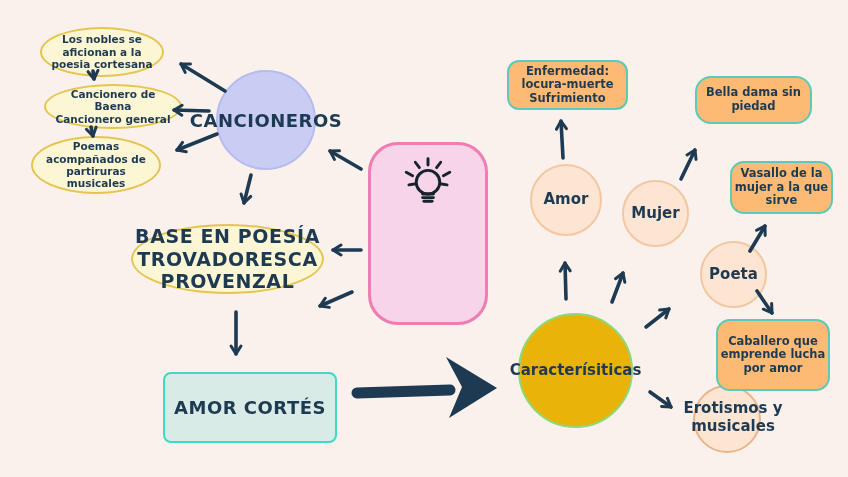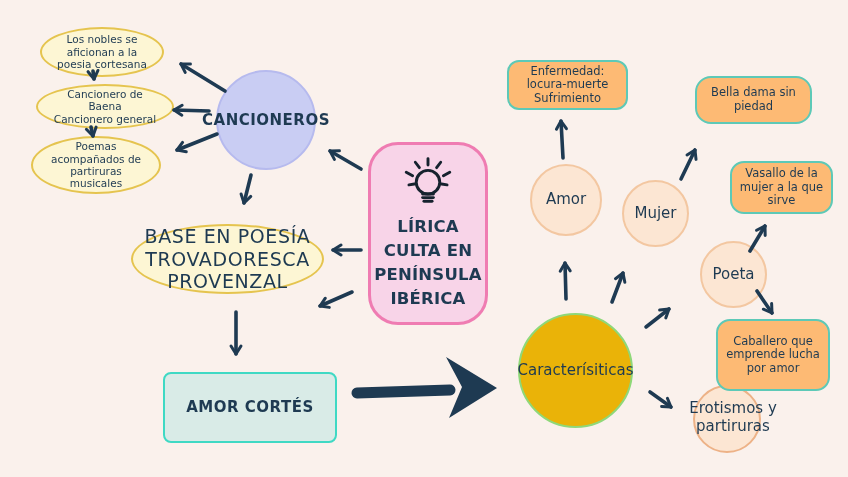--- a/index.html
+++ b/index.html
@@ -6,40 +6,40 @@
   body{
     width:848px;height:477px;position:relative;overflow:hidden;
     background:#faf1ec;
     font-family:"DejaVu Sans",sans-serif;
     color:#1e3a52;
   }
   .node{
     position:absolute;display:flex;align-items:center;justify-content:center;
     text-align:center;box-sizing:border-box;z-index:2;
   }
-  .t{white-space:pre-line;line-height:1.18;font-weight:400;}
+  .t{white-space:pre-line;line-height:1.18;font-weight:700;}
   .nw{white-space:nowrap;}
   .ellipse{border-radius:50%;background:#fdf6d4;border:2px solid #e5c44f;}
   .circle{border-radius:50%;}
   .lavender{background:#c9cdf3;border:2px solid #b6baee;}
   .greenc{background:#eab308;border:2.5px solid #8fd878;}
   .peach{background:#fce6d3;border:2px solid #f3c7a1;}
   .tealbox{background:#fdba74;border:2px solid #5dc9b7;border-radius:14px;}
   .mintbox{background:#d9ebe7;border:2.5px solid #3fd9c4;border-radius:8px;}
   .pinkbox{
     background:#f8d4e8;border:3px solid #ef7cb2;border-radius:30px;
     flex-direction:column;justify-content:flex-start;padding-top:10px;
   }
   .s10{font-size:10.5px;}
   .s11{font-size:11.5px;}
   .s13{font-size:19px;letter-spacing:0.6px;}
   .s14{font-size:14.5px;letter-spacing:1px;}
   .s15{font-size:15px;}
   .title{font-size:16.5px;font-weight:700;line-height:1.45;letter-spacing:0.2px;margin-top:2px;}
-  .head{font-weight:700;font-size:15px;letter-spacing:0.5px;}
+  .head{font-weight:700;font-size:18px;letter-spacing:0.5px;}
   #arrows{position:absolute;left:0;top:0;z-index:3;pointer-events:none;}
   #erot-label{z-index:4;font-weight:600;}
 </style>
 </head>
 <body>
 
 <svg id="arrows" width="848" height="477">
   <defs>
     <marker id="ah" markerUnits="userSpaceOnUse" markerWidth="18" markerHeight="18" refX="11" refY="8" orient="auto">
       <path d="M3,3 L11,8 L3,13" fill="none" stroke="#1e3a52" stroke-width="3" stroke-linecap="round" stroke-linejoin="round"></path>
@@ -69,21 +69,21 @@
     <path d="M357,393 L450,390" stroke="#1e3a52" stroke-width="11" stroke-linecap="round" fill="none"></path>
     <path d="M446,357 L497,388 L449,418 L462,387 Z" fill="#1e3a52"></path>
   </g>
 </svg>
 
 <div class="node ellipse" style="left:40px;top:27px;width:124px;height:50px;">
   <span class="t s10">Los nobles se
 aficionan a la
 poesia cortesana</span>
 </div>
-<div class="node ellipse" style="left:36px;top:84px;width:138px;height:45px;">
+<div class="node ellipse" style="left:44px;top:84px;width:138px;height:45px;">
   <span class="t s10">Cancionero de
 Baena
 Cancionero general</span>
 </div>
 <div class="node ellipse" style="left:31px;top:136px;width:130px;height:58px;">
   <span class="t s10">Poemas
 acompañados de
 partiruras
 musicales</span>
 </div>
@@ -101,24 +101,20 @@
       <path d="M27.5,51 L36.5,51"></path>
       <path d="M32,4 L32,11"></path>
       <path d="M18,8 L22.5,14"></path>
       <path d="M46,8 L41.5,14"></path>
       <path d="M8,19 L15,23"></path>
       <path d="M56,19 L49,23"></path>
       <path d="M11,33 L17,32"></path>
       <path d="M53,33 L47,32"></path>
     </g>
   </svg>
-  <span class="t title">LÍRICA
-CULTA EN
-PENÍNSULA
-IBÉRICA</span>
 </div>
 
 <div class="node ellipse" style="left:131px;top:224px;width:193px;height:70px;">
   <span class="t s13">BASE EN POESÍA
 TROVADORESCA
 PROVENZAL</span>
 </div>
 
 <div class="node mintbox" style="left:163px;top:372px;width:174px;height:71px;">
   <span class="t s14 head">AMOR CORTÉS</span>
@@ -133,21 +129,21 @@
 </div>
 <div class="node circle peach" style="left:622px;top:180px;width:67px;height:67px;">
   <span class="s15 t">Mujer</span>
 </div>
 <div class="node circle peach" style="left:700px;top:241px;width:67px;height:67px;">
   <span class="s15 t">Poeta</span>
 </div>
 <div class="node circle peach" style="left:693px;top:385px;width:68px;height:68px;z-index:1;border-color:#edb287;"></div>
 <div class="node" id="erot-label" style="left:668px;top:394px;width:130px;height:48px;">
   <span class="t s15">Erotismos y
-partiruras</span>
+musicales</span>
 </div>
 
 <div class="node tealbox" style="left:507px;top:60px;width:121px;height:50px;border-radius:12px;">
   <span class="t s11">Enfermedad:
 locura-muerte
 Sufrimiento</span>
 </div>
 <div class="node tealbox" style="left:695px;top:76px;width:117px;height:48px;border-radius:16px;">
   <span class="t s11">Bella dama sin
 piedad</span>

